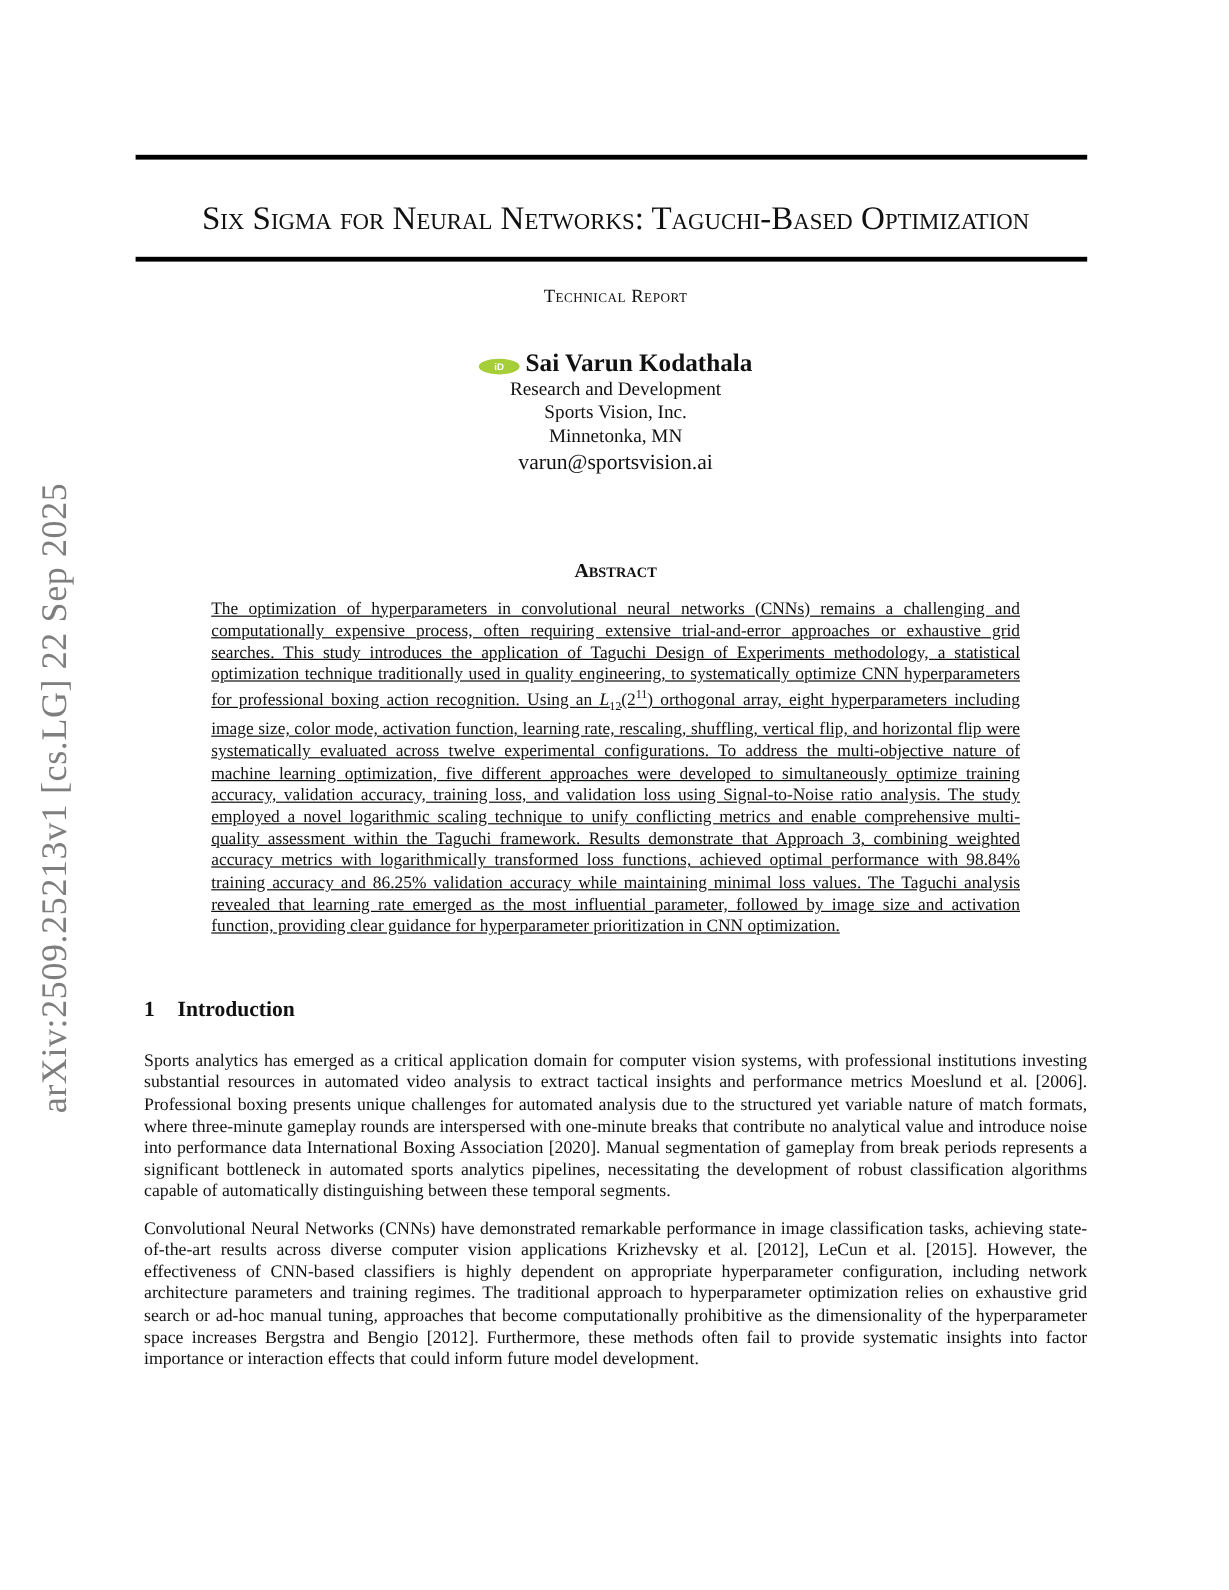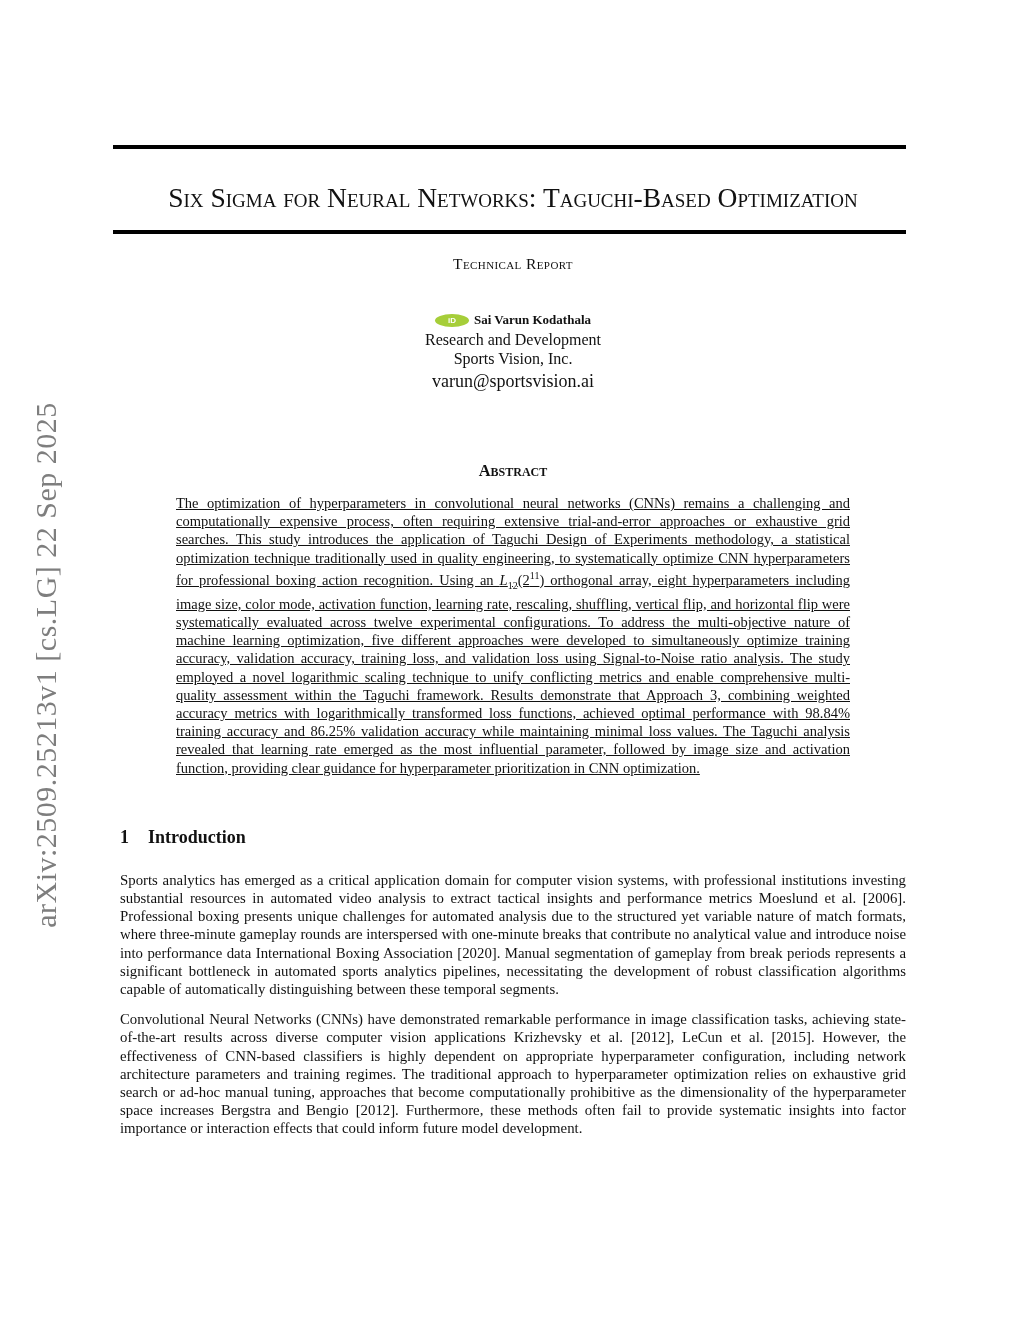--- a/index.html
+++ b/index.html
@@ -11,38 +11,38 @@
   .page { position:absolute; inset:0; background:#ffffff; }
 
   
   .arxiv-watermark {
     position:absolute; left:46px; top:665px;
     transform:translate(-50%,-50%) rotate(-90deg);
     white-space:nowrap; font-size:30px; color:#7e7e7e;
     letter-spacing:0.5px;
   }
 
-  .content { position:absolute; left:120px; top:16px; width:786px; }
+  .content { position:absolute; left:120px; top:0; width:786px; }
 
   .rule { height:4px; background:#000000; position:relative; left:-7px; width:793px; }
   .rule-top { margin-top:129px; }
 
   h1.paper-title {
     margin:30px auto 14px; max-width:740px; text-align:center;
     font-variant:small-caps; font-weight:400;
     font-size:27.5px; line-height:37px; color:#111111;
   }
 
   .report-type {
     margin-top:21px; text-align:center;
     font-variant:small-caps; font-size:15.5px; letter-spacing:0.4px;
   }
 
   .author-block { margin-top:36px; text-align:center; font-size:16px; line-height:19.5px; }
-  .author-name { font-weight:700; font-size:13px; }
+  .author-name { font-weight:700; font-size:21px; }
   .orcid-icon {
     display:inline-block; width:34px; height:13px; border-radius:50%;
     background:#a6ce39; color:#ffffff; font-family:"Liberation Sans", sans-serif;
     font-size:8px; line-height:13px; text-align:center; vertical-align:1px;
     margin-right:5px; font-weight:700;
   }
   .author-email {
     font-family:Liberation Serif, serif;
     font-size:18px; margin-top:3px;
   }
@@ -80,20 +80,21 @@
     <div class="rule"></div>
 
     <div class="report-type">Technical Report</div>
 
     <div class="author-block">
       <div class="author-name-line">
         <span class="orcid-icon">iD</span><span class="author-name">Sai Varun Kodathala</span>
       </div>
       <div>Research and Development</div>
       <div>Sports Vision, Inc.</div>
+      <div>Minnetonka, MN</div>
       <div class="author-email">varun@sportsvision.ai</div>
     </div>
 
     <div class="abstract-heading">Abstract</div>
 
     <p class="abstract-body"><span>The optimization of hyperparameters in convolutional neural networks (CNNs) remains a challenging and computationally expensive process, often requiring extensive trial-and-error approaches or exhaustive grid searches. This study introduces the application of Taguchi Design of Experiments methodology, a statistical optimization technique traditionally used in quality engineering, to systematically optimize CNN hyperparameters for professional boxing action recognition. Using an </span><span class="math-var">L</span><sub>12</sub><span>(2</span><sup>11</sup><span>)</span><span> orthogonal array, eight hyperparameters including image size, color mode, activation function, learning rate, rescaling, shuffling, vertical flip, and horizontal flip were systematically evaluated across twelve experimental configurations. To address the multi-objective nature of machine learning optimization, five different approaches were developed to simultaneously optimize training accuracy, validation accuracy, training loss, and validation loss using Signal-to-Noise ratio analysis. The study employed a novel logarithmic scaling technique to unify conflicting metrics and enable comprehensive multi-quality assessment within the Taguchi framework. Results demonstrate that Approach 3, combining weighted accuracy metrics with logarithmically transformed loss functions, achieved optimal performance with 98.84% training accuracy and 86.25% validation accuracy while maintaining minimal loss values. The Taguchi analysis revealed that learning rate emerged as the most influential parameter, followed by image size and activation function, providing clear guidance for hyperparameter prioritization in CNN optimization.</span></p>
 
     <h2 class="section-heading">
       <span class="sec-num">1</span><span>Introduction</span>
     </h2>

